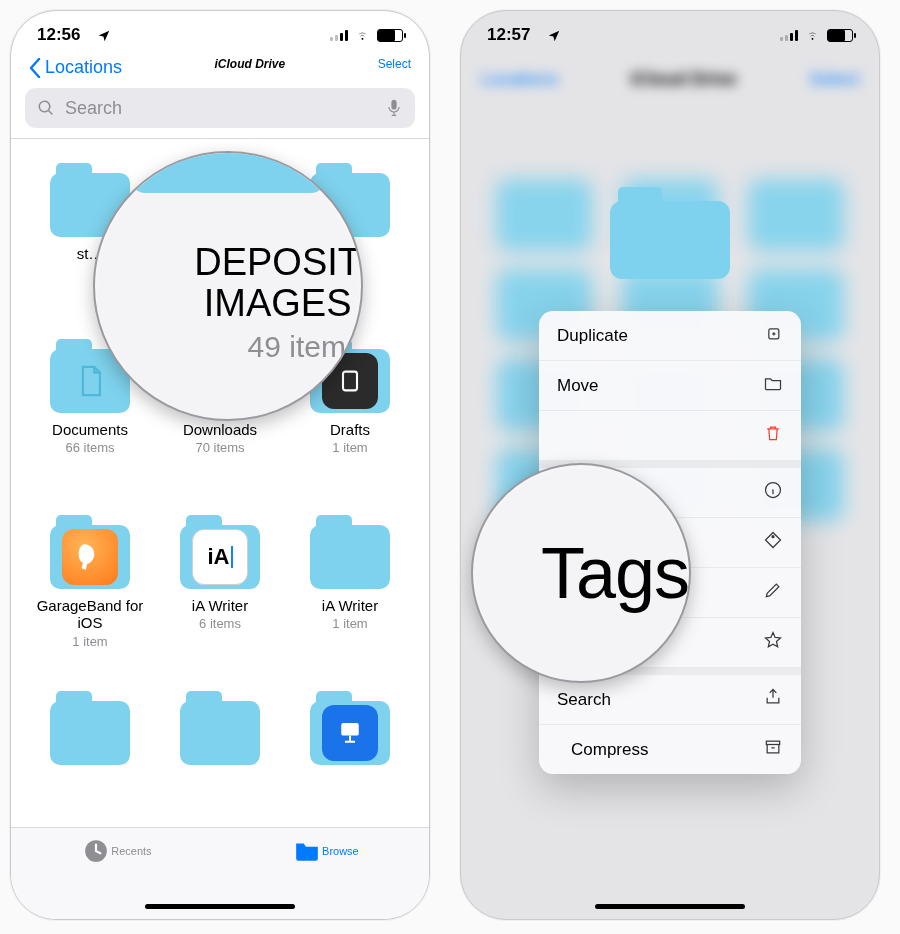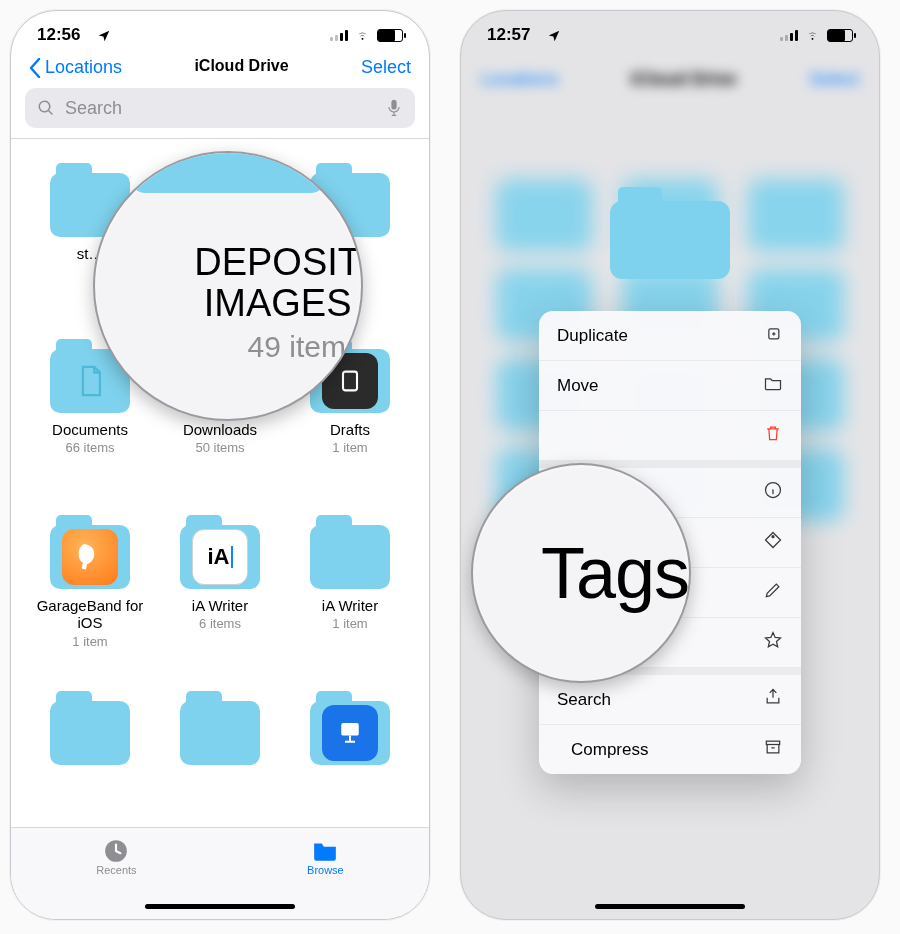--- a/index.html
+++ b/index.html
@@ -34,22 +34,22 @@
   .sig i:nth-child(3){height:8px;}
   .sig i:nth-child(4){height:11px;}
   .batt{width:26px;height:13px;border:1.5px solid #000;border-radius:3px;position:relative;}
   .batt:after{content:"";position:absolute;right:-4px;top:3px;width:2px;height:5px;background:#000;border-radius:1px;}
   .batt i{display:block;width:70%;height:100%;background:#000;border-radius:1px;}
   .wifi{width:17px;height:13px;}
 
   
   .nav{display:flex;align-items:flex-start;justify-content:space-between;padding:6px 18px 10px;}
   .nav .back{display:flex;align-items:center;color:var(--ios-blue);font-size:18px;}
-  .nav .title{font-weight:600;font-size:16px;}
-  .nav .action{color:var(--ios-blue);font-size:18px;}
+  .nav .title{font-weight:600;font-size:12px;font-style:italic;}
+  .nav .action{color:var(--ios-blue);font-size:12px;}
   .chev-l{width:12px;height:20px;margin-right:4px;}
 
   
   .search{margin:0 14px 10px;background:var(--ios-fill);border-radius:11px;
     height:40px;display:flex;align-items:center;padding:16px 12px;color:var(--ios-gray);}
   .search svg{width:18px;height:18px;fill:var(--ios-gray);}
   .search input{border:0;background:none;font-size:18px;color:#000;flex:1;margin-left:8px;outline:none;}
   .search input::placeholder{color:var(--ios-gray);}
   .mic{width:16px;height:22px;}
 
@@ -69,21 +69,21 @@
   .tile{width:56px;height:56px;border-radius:12px;display:flex;align-items:center;justify-content:center;}
   .tile.dark{background:#2b2b2b;}
   .tile.orange{background:radial-gradient(circle at 40% 30%,#ffb457,#ff7a1a);}
   .tile.white{background:#fff;border:1px solid #d0d0d5;}
   .tile.blue{background:#1a73e8;}
 
   
   .tabbar{position:absolute;bottom:0;left:0;right:0;height:92px;
     background:rgba(248,248,250,.94);border-top:1px solid var(--ios-separator);
     display:flex;justify-content:space-around;align-items:flex-start;padding-top:10px;}
-  .tab{display:flex;flex-direction:column;align-items:center;font-size:11px;}
+  .tab{display:flex;flex-direction:row;align-items:center;font-size:11px;}
   .tab.inactive{color:var(--ios-gray);}
   .tab.active{color:var(--ios-blue);}
   .tab svg{width:30px;height:26px;}
   .home-ind{position:absolute;bottom:10px;left:50%;transform:translateX(-50%);
     width:150px;height:5px;background:#000;border-radius:3px;}
 
   
   .mag{position:absolute;border-radius:50%;background:#f4f4f6;
     border:2px solid #9a9aa0;box-shadow:0 6px 18px rgba(0,0,0,.25),inset 0 1px 4px rgba(255,255,255,.6);
     display:flex;flex-direction:column;align-items:flex-end;justify-content:center;overflow:hidden;}
@@ -205,21 +205,21 @@
           <div class="folder ">
             <div class="tab"></div>
             <div class="body">
               <svg class="glyph" viewBox="0 0 24 24">
                 <circle cx="12" cy="12" r="9" fill="none" stroke="#4fb8d8" stroke-width="1.6"></circle>
                 <path d="M12 7v7m0 0 3-3m-3 3-3-3" fill="none" stroke="#4fb8d8" stroke-width="1.6" stroke-linecap="round"></path>
               </svg>
             </div>
           </div>
           <div class="fn">Downloads</div>
-          <div class="fs">50 items</div>
+          <div class="fs">70 items</div>
         </div>
         <div class="cell">
           <div class="folder ">
             <div class="tab"></div>
             <div class="body">
               <div class="tile dark">
                 <svg width="28" height="28" viewBox="0 0 24 24">
                   <rect x="6" y="4" width="12" height="16" rx="2" fill="none" stroke="#fff" stroke-width="1.8"></rect>
                 </svg>
               </div>

